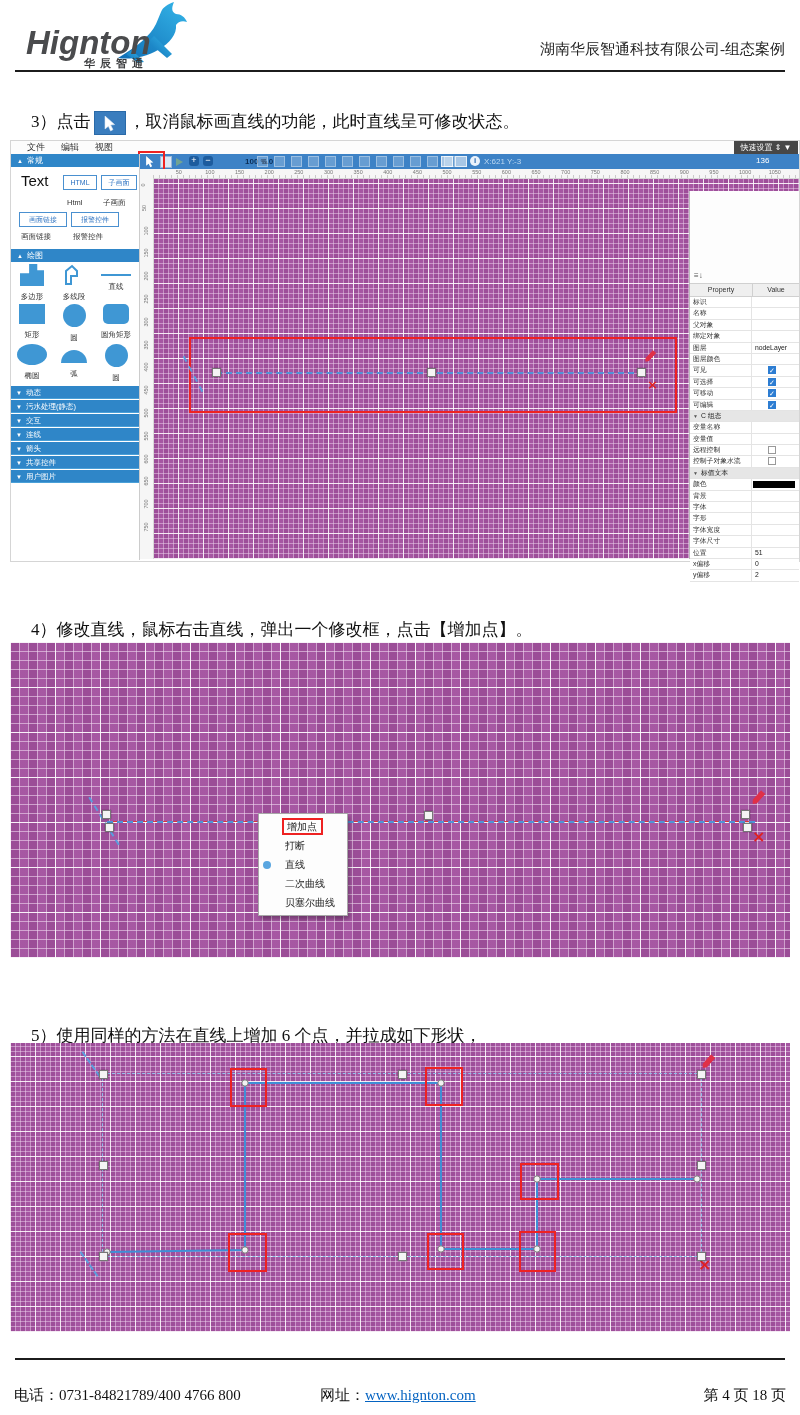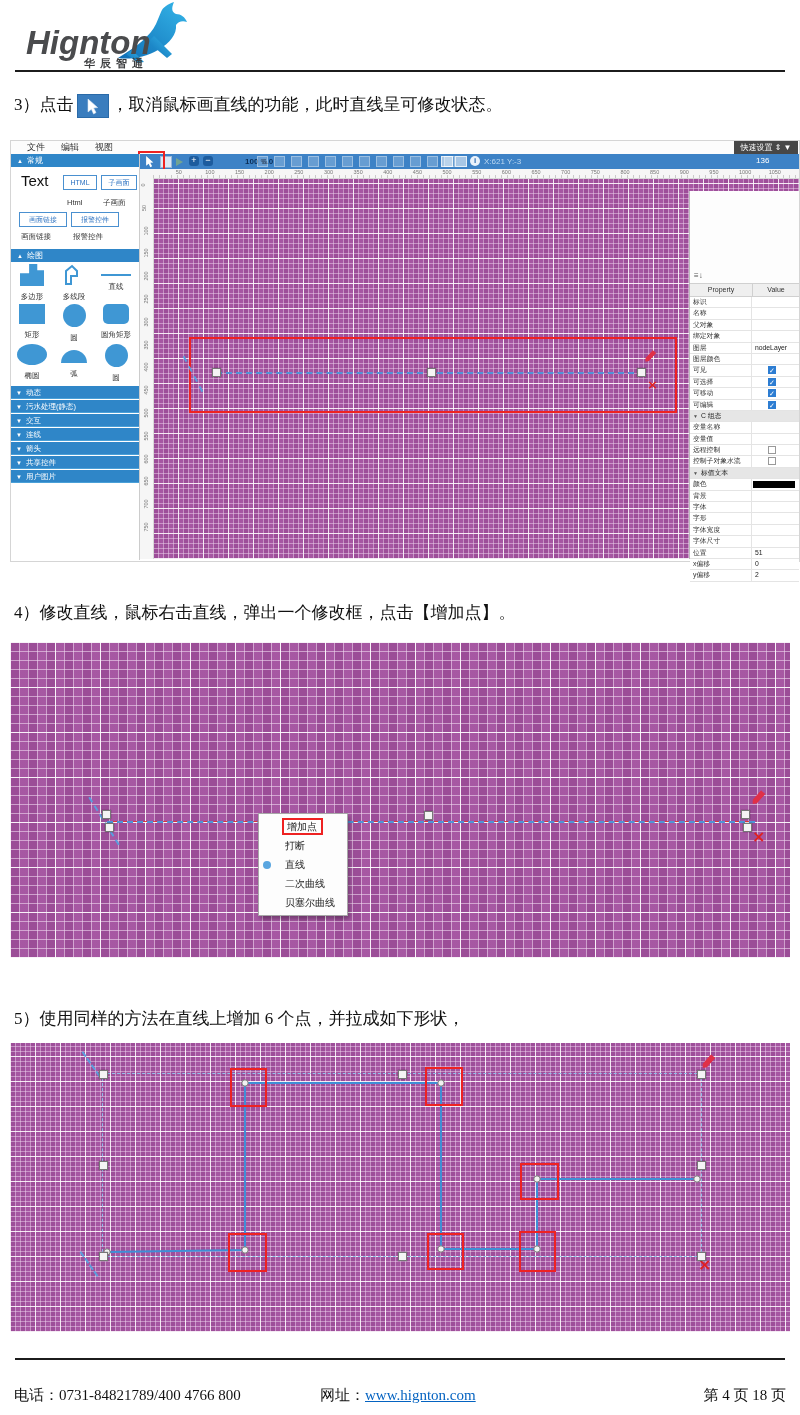--- a/index.html
+++ b/index.html
@@ -8,21 +8,21 @@
   .abs{position:absolute;}
   
   .logo-wrap{position:absolute;left:26px;top:2px;width:220px;height:66px;}
   .logo-text{position:absolute;left:0;top:22px;font-family:"Liberation Sans",sans-serif;
              font-weight:bold;font-style:italic;font-size:33px;color:#4a4b4d;letter-spacing:0px;}
   .logo-sub{position:absolute;left:58px;top:54px;font-family:"Liberation Sans",sans-serif;
             font-weight:bold;font-size:11px;color:#3c3d3f;letter-spacing:5px;}
   .company{position:absolute;right:15px;top:40px;font-size:15px;color:#222;}
   .rule{position:absolute;left:15px;width:770px;height:2px;background:#1c1c1c;}
   
-  .step{position:absolute;left:14px;font-size:17px;color:#111;margin:0;line-height:30px;}
+  .step{position:absolute;left:14px;font-size:17px;color:#111;margin:17px;line-height:30px;}
   .inline-cursor-btn{display:inline-block;vertical-align:-5px;width:30px;height:22px;
       background:#3a7dbe;border:1px solid #2a6aa8;margin:0 3px;text-align:center;}
   
   .shot{position:absolute;font-family:"Liberation Sans",sans-serif;}
   .shot1{left:10px;top:140px;width:788px;height:420px;background:#fff;border:1px solid #d5d5d5;}
   .menubar{position:absolute;left:0;top:0;width:788px;height:13px;background:#fcfcfc;border-bottom:1px solid #e2e2e2;}
   .menu-item{display:inline-block;font-size:9px;color:#333;margin-left:16px;vertical-align:top;line-height:13px;}
   .quickset{position:absolute;right:1px;top:0;height:13px;min-width:56px;background:#474747;color:#fff;
             font-size:8px;line-height:13px;text-align:center;padding:0 4px;}
   .sidebar{position:absolute;left:0;top:13px;width:128px;height:406px;background:#fff;border-right:1px solid #ccc;}
@@ -139,20 +139,21 @@
             <stop offset="1" stop-color="#35b6e9"></stop>
       </linearGradient>
         </defs>
       <path d="M6 56 C26 44 38 34 44 22 L49 10 C51 5 56 2 62 0 C59 7 60 10 64 12 C69 12 73 15 75 20 C70 18 66 20 64 23 C65 32 58 41 46 48 C34 55 18 58 6 56 Z" fill="url(#lg)"></path>
       <path d="M42 34 L60 52 L55 56 L36 40 Z" fill="url(#lg)"></path>
       <path d="M20 48 L32 60 L26 61 L14 52 Z" fill="url(#lg)"></path>
     </svg>
     <div class="logo-text">Hignton</div>
     <div class="logo-sub">华辰智通</div>
   </div>
+  <div class="company">湖南华辰智通科技有限公司-组态案例</div>
   <div class="rule" style="top:70px;"></div>
 
   <p class="step" style="top:90px;">
     <span>3）点击</span><span class="inline-cursor-btn"><svg width="13" height="16" viewBox="0 0 11 16" style="margin-top:3px;">
           <path d="M1 0 L1 13 L4.4 10.2 L6.6 15 L9 13.6 L6.6 9 L10.6 8.6 Z" fill="#fff" stroke="#d8e6f4" stroke-width="0.6"></path>
         </svg></span><span>，取消鼠标画直线的功能，此时直线呈可修改状态。</span>
   </p>
 
   <div class="shot shot1">
     <div class="menubar">

